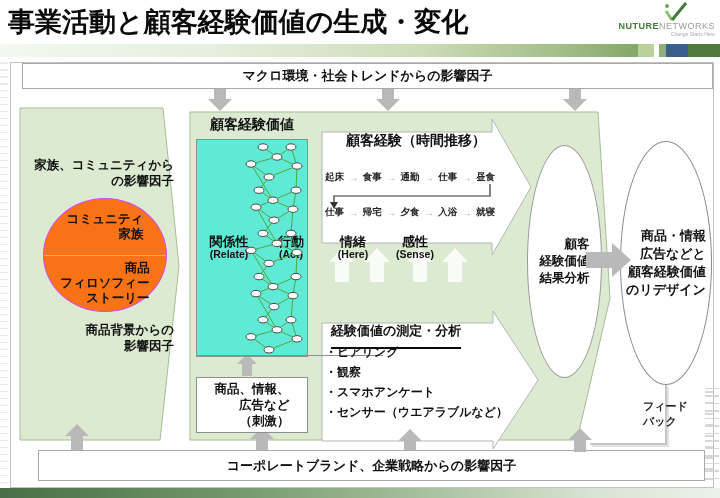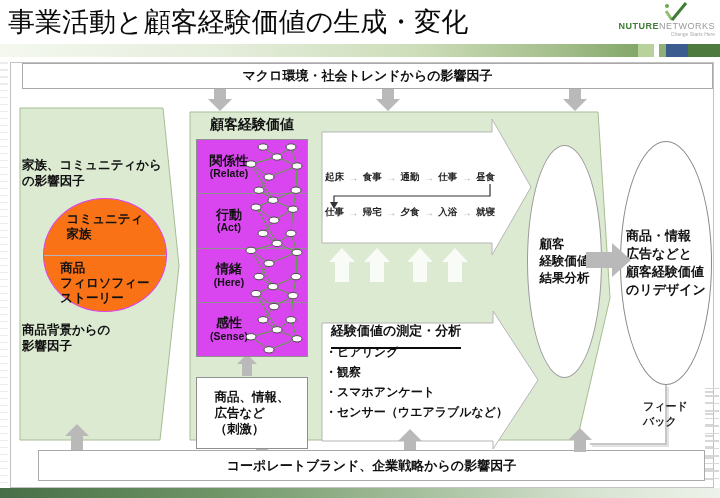--- a/index.html
+++ b/index.html
@@ -10,24 +10,24 @@
     --brand-green:#3f7d36;
     --bar-navy:#3b5c8f;
     --bar-dark-green:#4e7a3f;
   }
   *{margin:0;padding:0;box-sizing:border-box}
   html,body{background:#fff}
   body{font-family:"Liberation Sans","DejaVu Sans",sans-serif;color:#111}
   #canvas{position:relative;width:720px;height:498px;background:#fff;overflow:hidden}
   .abs{position:absolute}
   .b{font-weight:bold}
-  .ml{white-space:pre-line;text-align:left}
-
-  
-  .slide-title{position:absolute;left:8px;top:4px;font-size:27px;font-weight:normal;letter-spacing:0px;color:#0a0a0a}
+  .ml{white-space:pre-line;text-align:right}
+
+  
+  .slide-title{position:absolute;left:8px;top:4px;font-size:27px;font-weight:bold;letter-spacing:0px;color:#0a0a0a}
   .logo{position:absolute;right:5px;top:2px;width:100px;text-align:right}
   .logo svg{display:block;margin:0 0 0 auto;margin-right:26px}
   .logo-line{font-size:9px;letter-spacing:.5px;line-height:9px}
   .logo-line .b1{color:var(--brand-green);font-weight:bold}
   .logo-line .b2{color:#9a9a9a}
   .tagline{font-size:5px;color:#aaa;line-height:7px}
 
   .bar{position:absolute;left:0;top:44px;width:720px;height:13px;
     background:linear-gradient(to right,#f4f8ef,#e6eedd 30%,#cdddb9 58%,#a3bd8a 78%,#7fa465 90%,#739c5c 100%)}
   .bar .seg{position:absolute;top:0;height:13px}
@@ -57,29 +57,29 @@
   
   .lp-text{font-size:12.5px;line-height:1.28}
   .circle{left:43px;top:198px;width:124px;height:114px;border:1px solid #d946ef;border-radius:50%;
     background:#f97316;display:flex;flex-direction:column;z-index:2;position:absolute}
   .circle .half{flex:1;display:flex;align-items:center;justify-content:center;font-weight:bold;
     font-size:12.5px;line-height:1.18}
   .circle .half.tophalf{border-bottom:1px solid #b5b5b5}
 
   
   .ev-title{left:196px;top:116px;width:112px;font-size:14px;text-align:center;z-index:2;position:absolute}
-  .ev-box{left:196px;top:139px;width:112px;height:218px;background:#d946ef;border:1px solid #8f8f8f;
-    display:flex;flex-direction:column;z-index:2;position:absolute}
+  .ev-box{left:196px;top:139px;width:112px;height:218px;background:#5eead4;border:1px solid #8f8f8f;
+    display:flex;flex-direction:row;z-index:2;position:absolute}
   .layer-row{flex:1;border-bottom:1px solid #8f8f8f;display:flex;align-items:center}
   .layer-row:last-child{border-bottom:none}
   .layer-label{width:62px;text-align:center;line-height:1.1;padding-left:2px}
   .layer-label .jp{display:block;font-size:13px;font-weight:bold}
   .layer-label .en{display:block;font-size:10.5px;font-weight:bold}
   #net{position:absolute;left:241px;top:140px;z-index:2;pointer-events:none}
-  .stimulus{left:196px;top:377px;width:112px;height:72px;background:#fff;border:1px solid #8f8f8f;
+  .stimulus{left:196px;top:377px;width:112px;height:56px;background:#fff;border:1px solid #8f8f8f;
     display:flex;align-items:center;justify-content:center;font-size:12.5px;line-height:1.3;z-index:2;position:absolute}
 
   
   .tl-title{left:328px;top:132px;width:176px;font-size:14px;text-align:center;z-index:2;position:absolute}
   .tl-row{position:absolute;left:325px;width:170px;display:flex;justify-content:space-between;
     align-items:center;font-size:9.5px;font-weight:bold;color:#222;z-index:2}
   .mini-arrow::before{content:"\2192";color:#adadad;font-weight:bold;font-size:10px}
 
   
   .bm-ellipse{left:327px;top:265px;width:197px;height:45px;border-radius:50%;background:#fff;border:1px solid #a5a5a5;
@@ -280,20 +280,21 @@
       <ellipse cx="50" cy="179.8" rx="5" ry="3.2" fill="#fff" stroke="#4a4a4a" stroke-width="1"></ellipse>
       <ellipse cx="36" cy="189.8" rx="5" ry="3.2" fill="#fff" stroke="#4a4a4a" stroke-width="1"></ellipse>
       <ellipse cx="10" cy="196.8" rx="5" ry="3.2" fill="#fff" stroke="#4a4a4a" stroke-width="1"></ellipse>
       <ellipse cx="56" cy="198.8" rx="5" ry="3.2" fill="#fff" stroke="#4a4a4a" stroke-width="1"></ellipse>
       <ellipse cx="28" cy="209.8" rx="5" ry="3.2" fill="#fff" stroke="#4a4a4a" stroke-width="1"></ellipse>
     </svg>
   <div class="stimulus ml b">商品、情報、
 広告など
 （刺激）</div>
 
+  <div class="tl-title b">顧客経験（時間推移）</div>
   <div class="tl-row" style="top:171px">
     <span>起床</span>
       <span class="mini-arrow"></span>
     <span>食事</span>
       <span class="mini-arrow"></span>
     <span>通勤</span>
       <span class="mini-arrow"></span>
     <span>仕事</span>
       <span class="mini-arrow"></span>
     <span>昼食</span>

